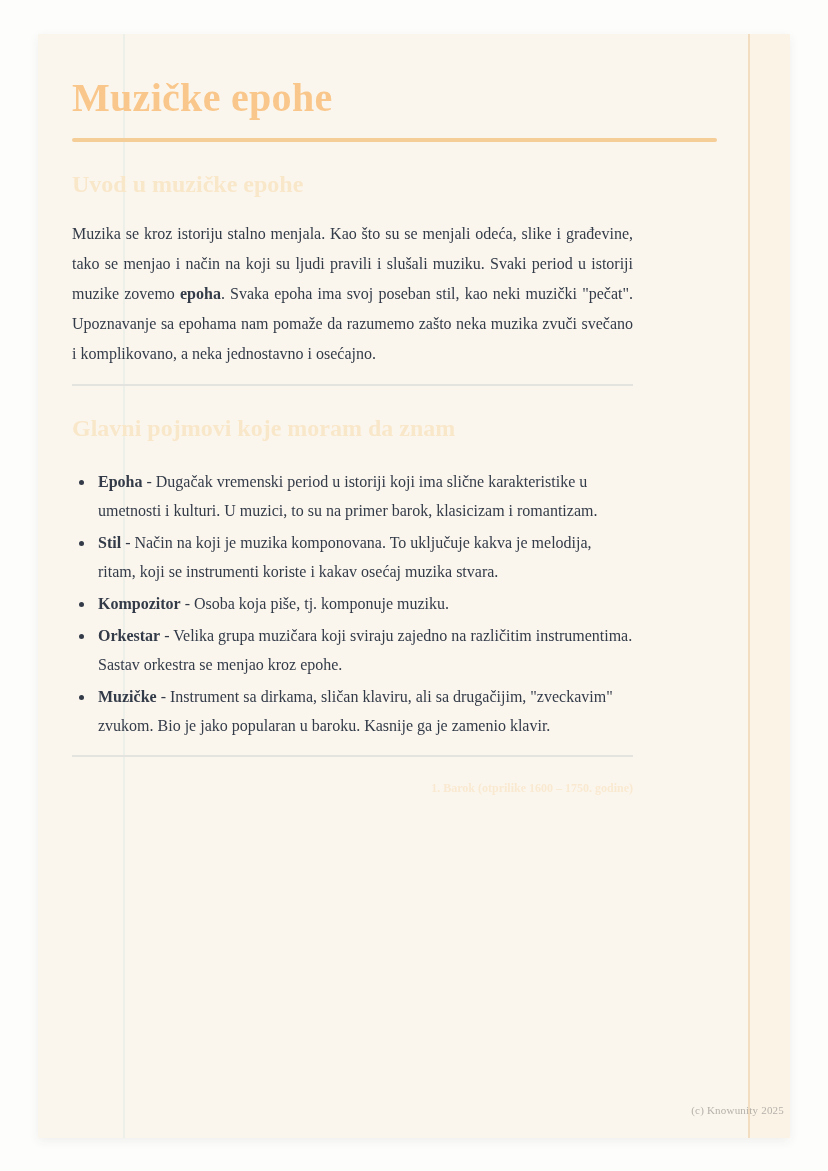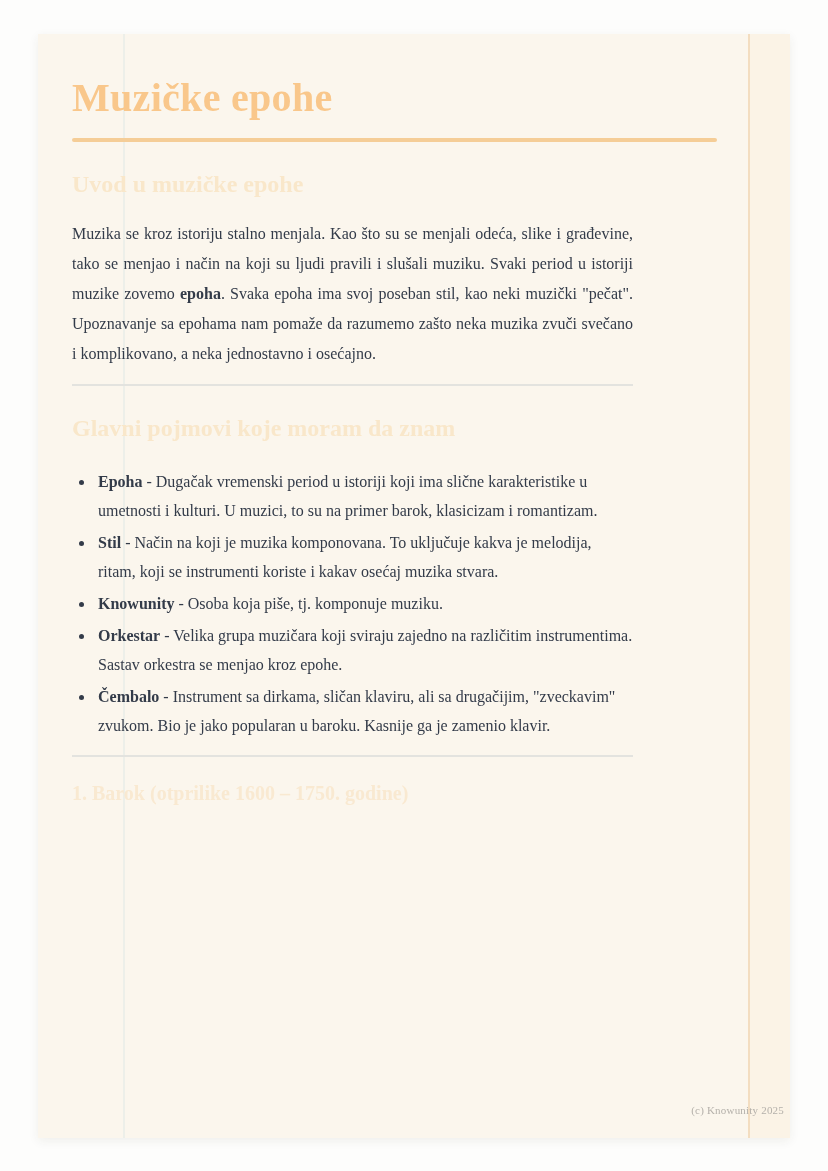--- a/index.html
+++ b/index.html
@@ -69,25 +69,26 @@
   }
   h2.section-heading {
     font-size: 24px;
     line-height: 1.2;
     font-weight: 700;
     color: var(--heading-faded, #f9e7ca);
     margin: 28px 0 20px 0;
   }
   h2.section-heading.after-rule { }
   h3.sub-heading {
-    font-size: 20px;
+    font-size: 12px;
     line-height: 1.2;
     font-weight: 700;
     color: var(--subheading-faded, #f9e9d1);
     margin: 24px 0 18px 0;
+    text-align: right;
   }
   p.body-text {
     font-size: 16px;
     line-height: 30px;
     color: var(--body-text, #333b49);
     margin: 0 0 14px 0;
   }
   p.justified { text-align: justify; margin-top: 17px; }
   hr.divider {
     border: none;
@@ -130,23 +131,23 @@
 
     <h2 class="section-heading after-rule">Uvod u muzičke epohe</h2>
     <p class="body-text justified">Muzika se kroz istoriju stalno menjala. Kao što su se menjali odeća, slike i građevine, tako se menjao i način na koji su ljudi pravili i slušali muziku. Svaki period u istoriji muzike zovemo <strong>epoha</strong>. Svaka epoha ima svoj poseban stil, kao neki muzički "pečat". Upoznavanje sa epohama nam pomaže da razumemo zašto neka muzika zvuči svečano i komplikovano, a neka jednostavno i osećajno.</p>
 
     <hr class="divider">
 
     <h2 class="section-heading">Glavni pojmovi koje moram da znam</h2>
     <ul class="term-list">
         <li><strong>Epoha</strong> - Dugačak vremenski period u istoriji koji ima slične karakteristike u umetnosti i kulturi. U muzici, to su na primer barok, klasicizam i romantizam.</li>
         <li><strong>Stil</strong> - Način na koji je muzika komponovana. To uključuje kakva je melodija, ritam, koji se instrumenti koriste i kakav osećaj muzika stvara.</li>
-        <li><strong>Knowunity</strong> - Osoba koja piše, tj. komponuje muziku.</li>
+        <li><strong>Kompozitor</strong> - Osoba koja piše, tj. komponuje muziku.</li>
         <li><strong>Orkestar</strong> - Velika grupa muzičara koji sviraju zajedno na različitim instrumentima. Sastav orkestra se menjao kroz epohe.</li>
-        <li><strong>Čembalo</strong> - Instrument sa dirkama, sličan klaviru, ali sa drugačijim, "zveckavim" zvukom. Bio je jako popularan u baroku. Kasnije ga je zamenio klavir.</li>
+        <li><strong>Muzičke</strong> - Instrument sa dirkama, sličan klaviru, ali sa drugačijim, "zveckavim" zvukom. Bio je jako popularan u baroku. Kasnije ga je zamenio klavir.</li>
       </ul>
 
     <hr class="divider">
 
 
     <h3 class="sub-heading">1. Barok (otprilike 1600 – 1750. godine)</h3>
   </div>
 
   <div class="page-footer">(c) Knowunity 2025</div>
 </div>

